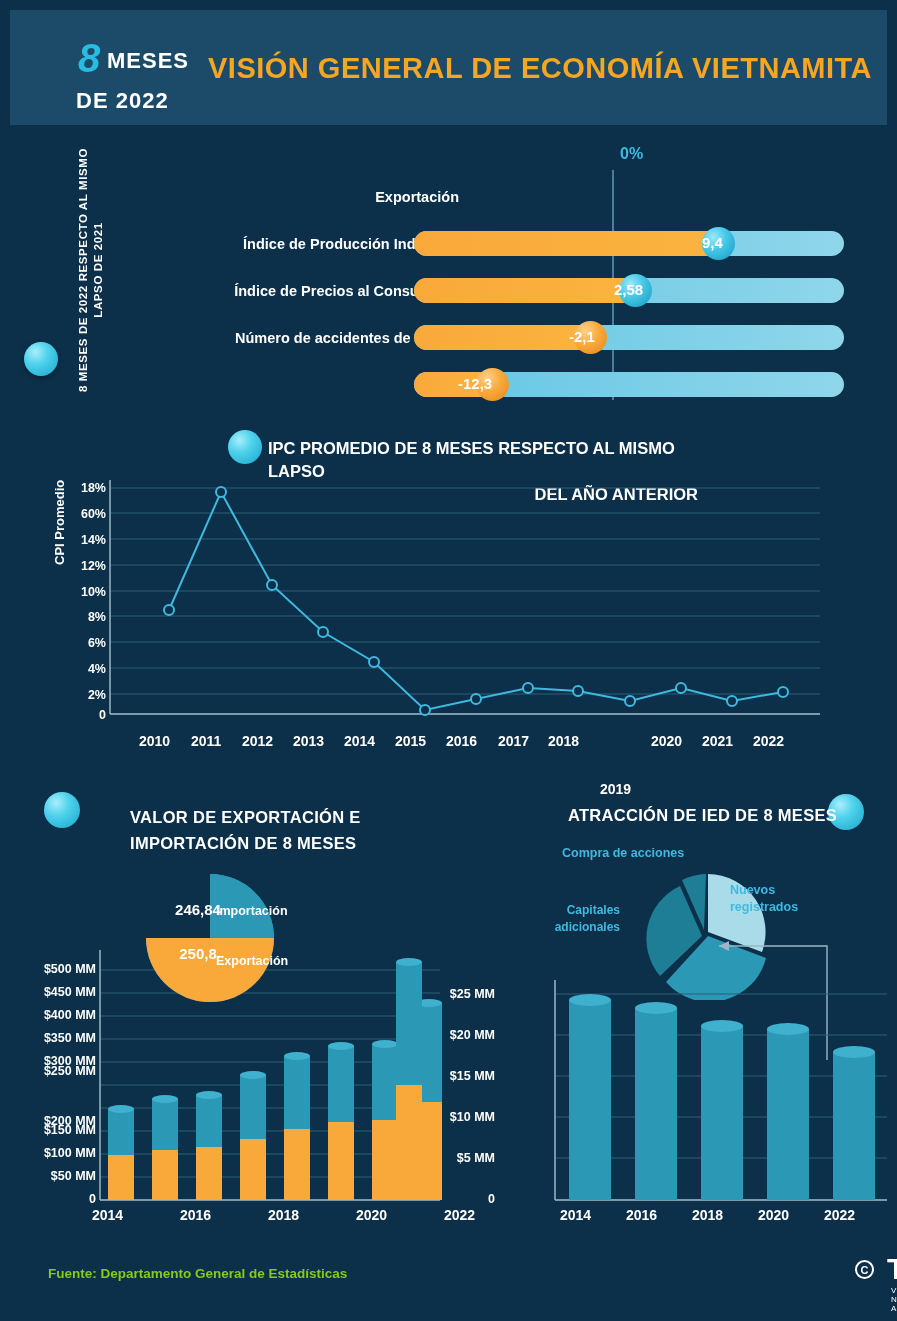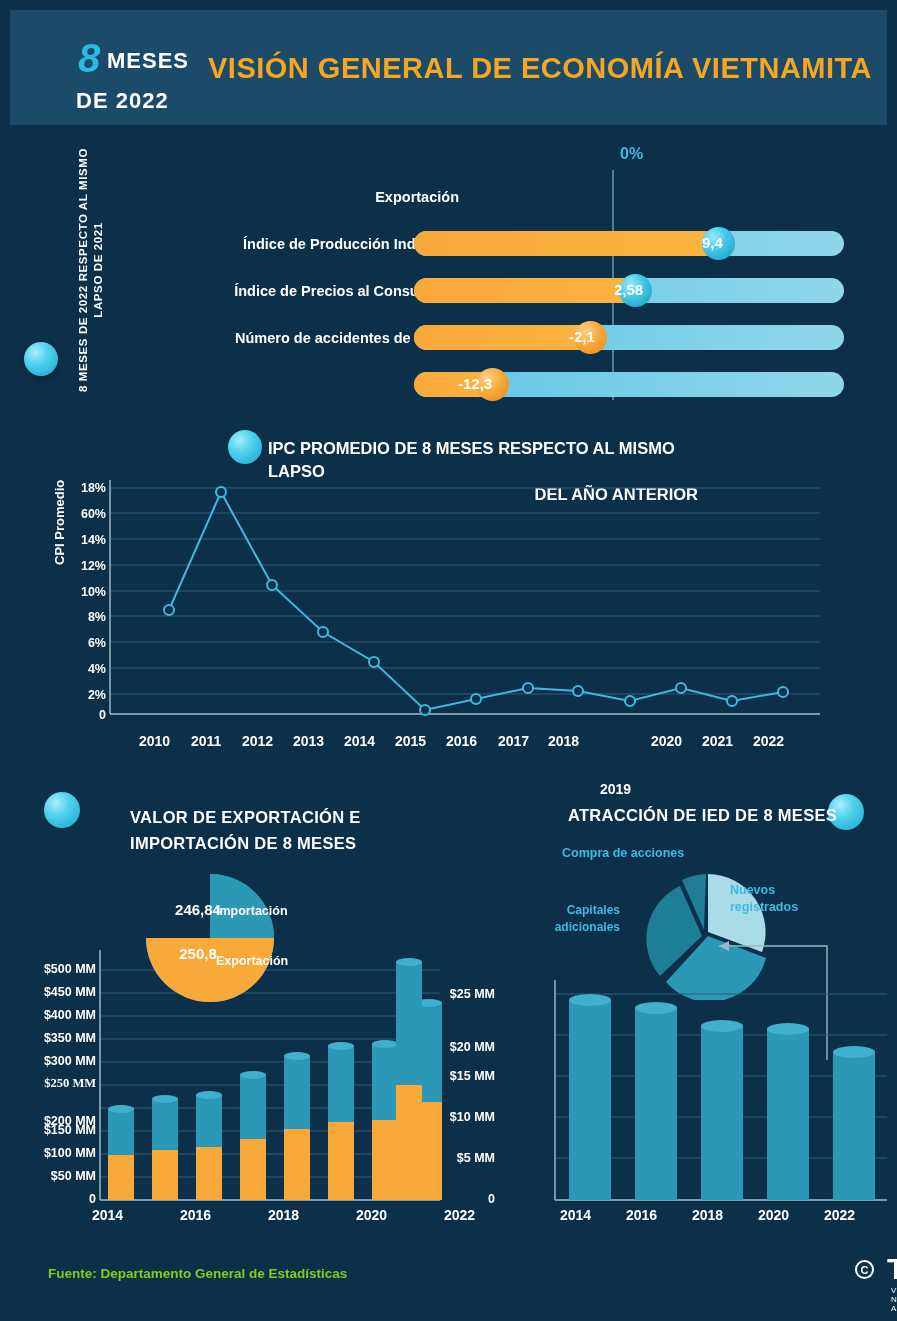--- a/index.html
+++ b/index.html
@@ -344,21 +344,21 @@
     <rect x="16" y="185" width="26" height="115" fill="#f9a93a"></rect>
     <rect x="16" y="62" width="26" height="123" fill="#2b98b5"></rect>
     <ellipse cx="29" cy="62" rx="13" ry="4" fill="#3fb0ce"></ellipse>
   </svg>
 
   <div class="axis-lab" style="left:6px; top:412px; width:90px;">0</div>
   <div class="axis-lab" style="left:6px; top:389px; width:90px;">$50 MM</div>
   <div class="axis-lab" style="left:6px; top:366px; width:90px;">$100 MM</div>
   <div class="axis-lab" style="left:6px; top:343px; width:90px;">$150 MM</div>
   <div class="axis-lab" style="left:6px; top:320px; width:90px;margin-top:14px;">$200 MM</div>
-  <div class="axis-lab" style="left:6px; top:296px; width:90px;font-family:Liberation Serif, serif;">$250 MM</div>
+  <div class="axis-lab" style="left:6px; top:284px; width:90px;">$250 MM</div>
   <div class="axis-lab" style="left:6px; top:274px; width:90px;">$300 MM</div>
   <div class="axis-lab" style="left:6px; top:251px; width:90px;">$350 MM</div>
   <div class="axis-lab" style="left:6px; top:228px; width:90px;">$400  MM</div>
   <div class="axis-lab" style="left:6px; top:205px; width:90px;">$450 MM</div>
   <div class="axis-lab" style="left:6px; top:182px; width:90px;">$500 MM</div>
 
   <div class="xtick" style="left:92px; top:427px; width:60px;">2014</div>
   <div class="xtick" style="left:180px; top:427px; width:60px;">2016</div>
   <div class="xtick" style="left:268px; top:427px; width:60px;">2018</div>
   <div class="xtick" style="left:356px; top:427px; width:60px;">2020</div>
@@ -412,21 +412,21 @@
     <rect x="270" y="129" width="42" height="171" fill="#2b98b5"></rect>
     <ellipse cx="291" cy="129" rx="21" ry="6" fill="#3fb0ce"></ellipse>
     <rect x="336" y="152" width="42" height="148" fill="#2b98b5"></rect>
     <ellipse cx="357" cy="152" rx="21" ry="6" fill="#3fb0ce"></ellipse>
   </svg>
 
   <div class="axis-lab" style="left:455px; top:412px; width:40px;">0</div>
   <div class="axis-lab" style="left:415px; top:371px; width:80px;">$5 MM</div>
   <div class="axis-lab" style="left:415px; top:330px; width:80px;">$10 MM</div>
   <div class="axis-lab" style="left:415px; top:289px; width:80px;">$15 MM</div>
-  <div class="axis-lab" style="left:415px; top:260px; width:80px;">$20 MM</div>
+  <div class="axis-lab" style="left:415px; top:248px; width:80px;">$20 MM</div>
   <div class="axis-lab" style="left:415px; top:207px; width:80px;">$25 MM</div>
 
   <div class="xtick" style="left:560px; top:427px; width:60px;">2014</div>
   <div class="xtick" style="left:626px; top:427px; width:60px;">2016</div>
   <div class="xtick" style="left:692px; top:427px; width:60px;">2018</div>
   <div class="xtick" style="left:758px; top:427px; width:60px;">2020</div>
   <div class="xtick" style="left:824px; top:427px; width:60px;">2022</div>
 </div>
 
 <div class="source">Fuente: Departamento General de Estadísticas</div>

